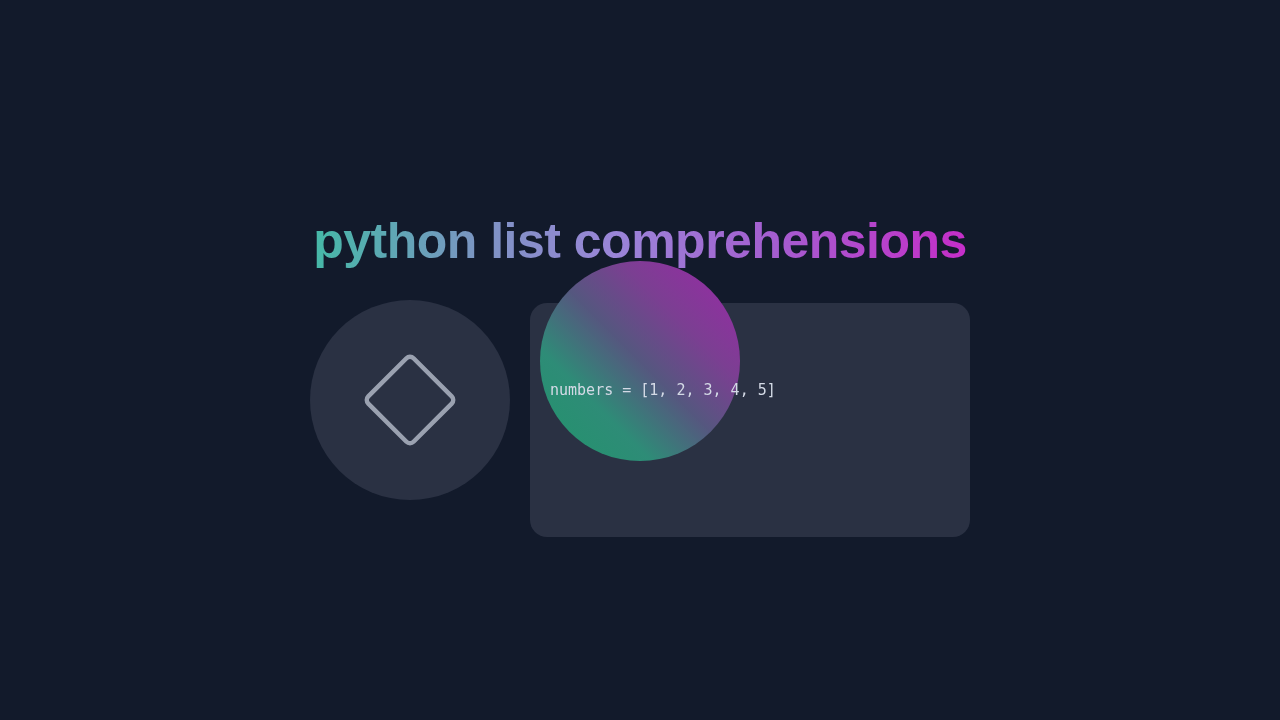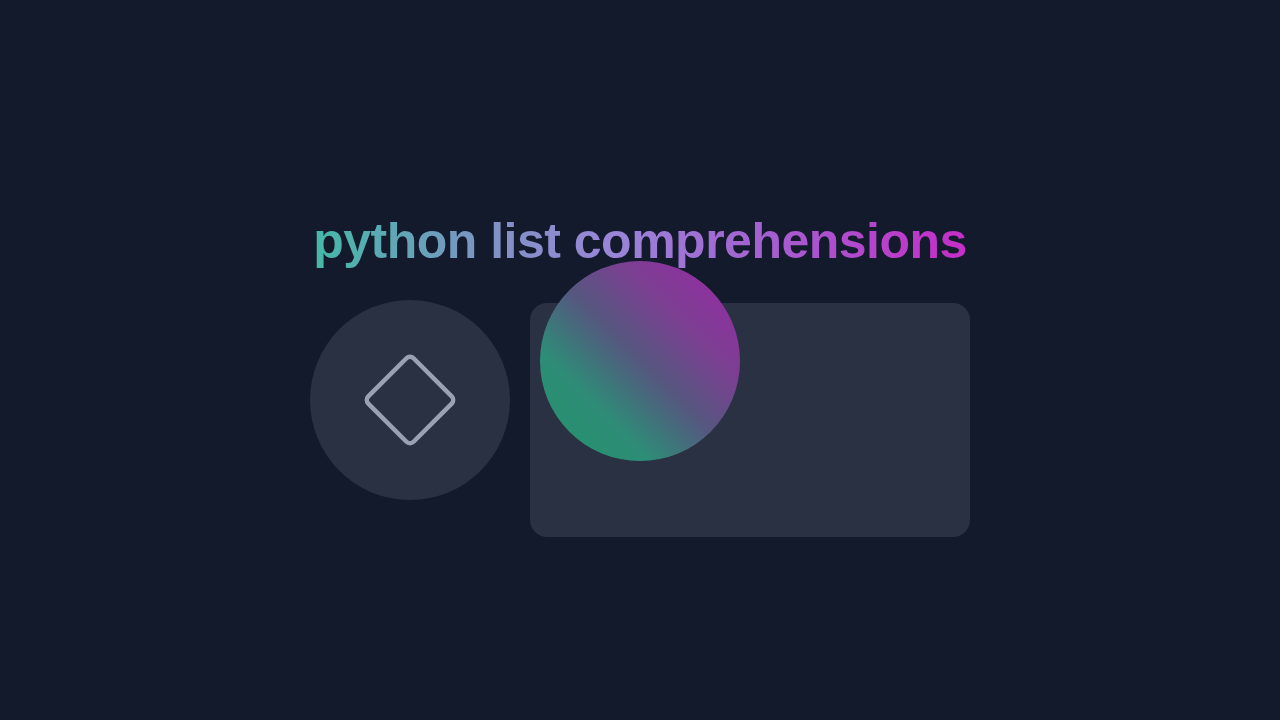--- a/index.html
+++ b/index.html
@@ -123,15 +123,16 @@
     <svg width="100" height="100" viewBox="0 0 100 100" aria-hidden="true">
       <rect x="18" y="18" width="64" height="64" rx="5" ry="5" transform="rotate(45 50 50)" fill="none" stroke="#9aa1b0" stroke-width="4.5"></rect>
     </svg>
   </div>
 
   <div class="code-panel"></div>
 
   <div class="accent-circle"></div>
 
   <div class="code-text">
+    <span class="code-line">numbers = [1, 2, 3, 4, 5]</span>
   </div>
 
 </div>
 
 </body></html>

